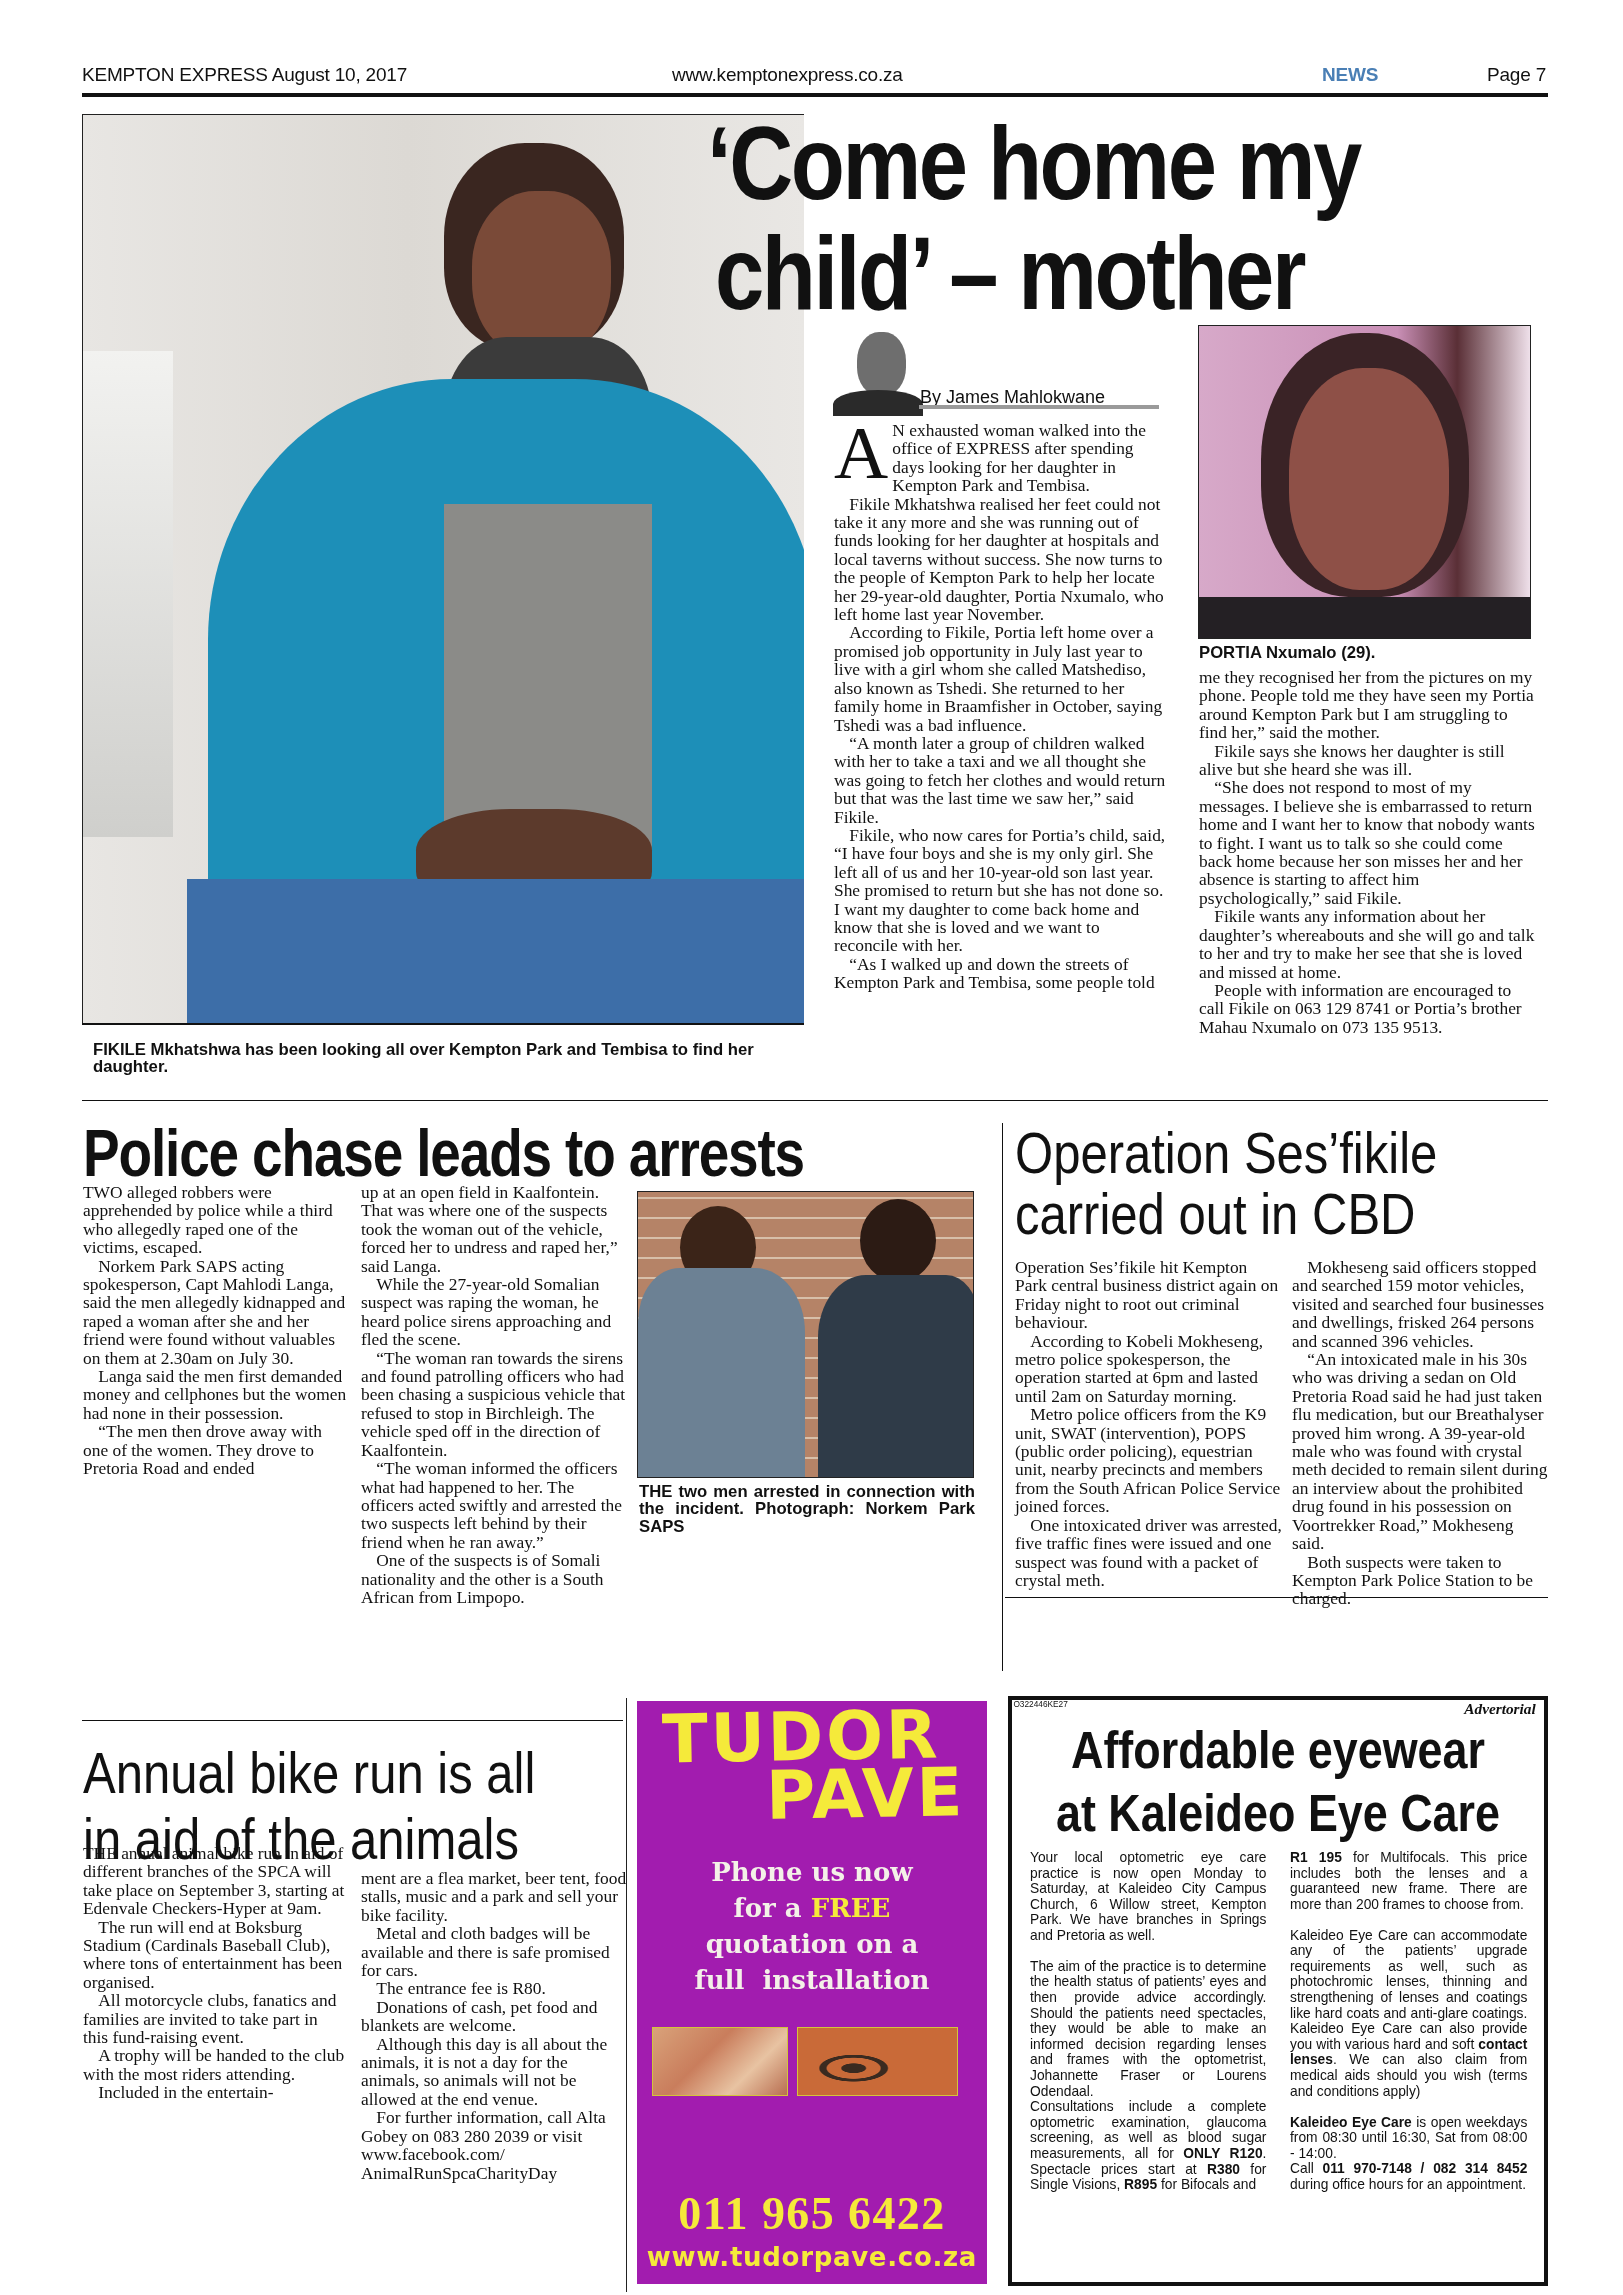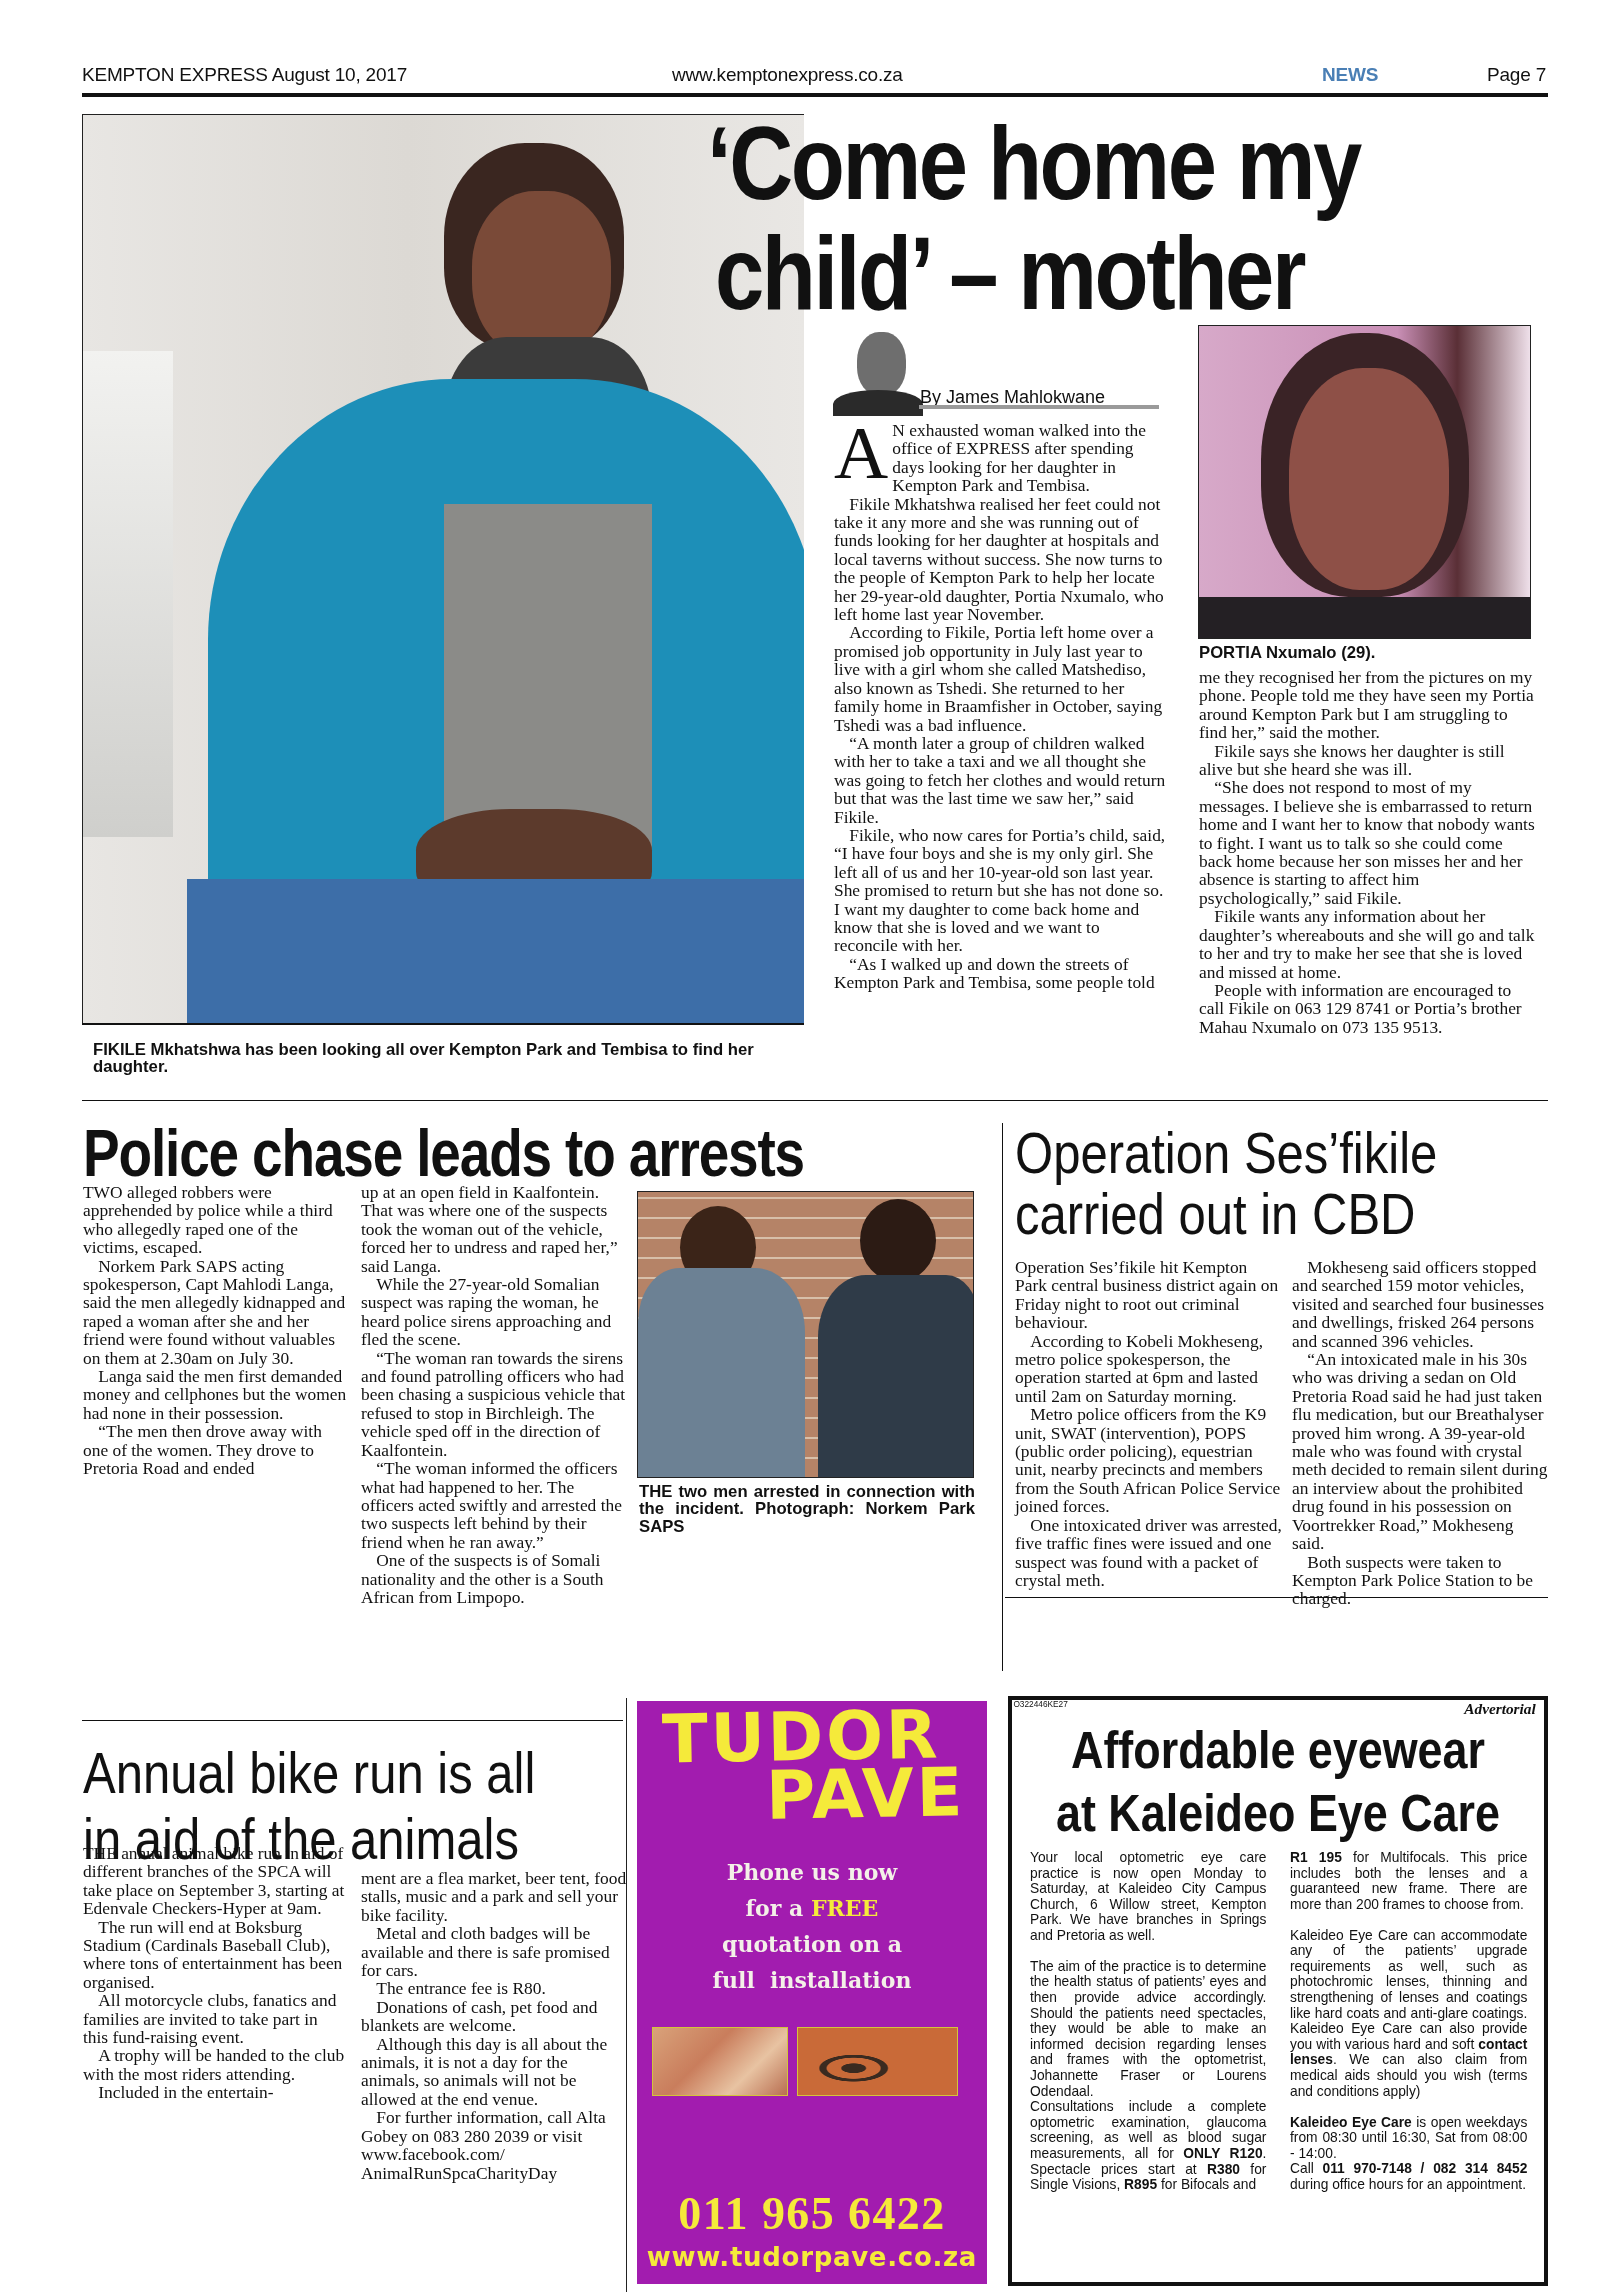--- a/index.html
+++ b/index.html
@@ -37,21 +37,21 @@
 
   
   .photo { position: absolute; overflow: hidden; border: 1.4px solid #222; }
 
   .byline { font-family: "Liberation Sans", sans-serif; font-size: 18px; color: #111; }
 
   
   .tudor { background: #a21caf; position: absolute; }
   .tudor-title { font-family: "DejaVu Sans", sans-serif; font-weight: bold; color: #f5ea3a; font-size: 67px; line-height: 64px;
                  letter-spacing: 2.8px; transform: rotate(-1deg); }
-  .tudor-tag { font-family: "DejaVu Serif", serif; font-weight: bold; color: #f4f1e8; font-size: 22px; line-height: 36px; text-align: center; }
+  .tudor-tag { font-family: "DejaVu Serif", serif; font-weight: bold; color: #f4f1e8; font-size: 26px; line-height: 36px; text-align: center; }
   .tudor-free { color: #f5ea3a; }
   .tudor-phone { font-family: Liberation Serif, serif; font-weight: bold; color: #f5ea3a; font-size: 46px; text-align: center; letter-spacing: 1.4px; }
   .tudor-url { font-family: "DejaVu Sans", sans-serif; font-weight: bold; color: #f5ea3a; font-size: 26px; text-align: center; letter-spacing: 0.7px; }
 </style>
 </head>
 <body>
 
 <div class="abs hdr" style="left:82px;">KEMPTON EXPRESS August 10, 2017</div>
 <div class="abs hdr" style="left:672px;">www.kemptonexpress.co.za</div>
 <div class="abs hdr hdr-news" style="left:1322px;">NEWS</div>

